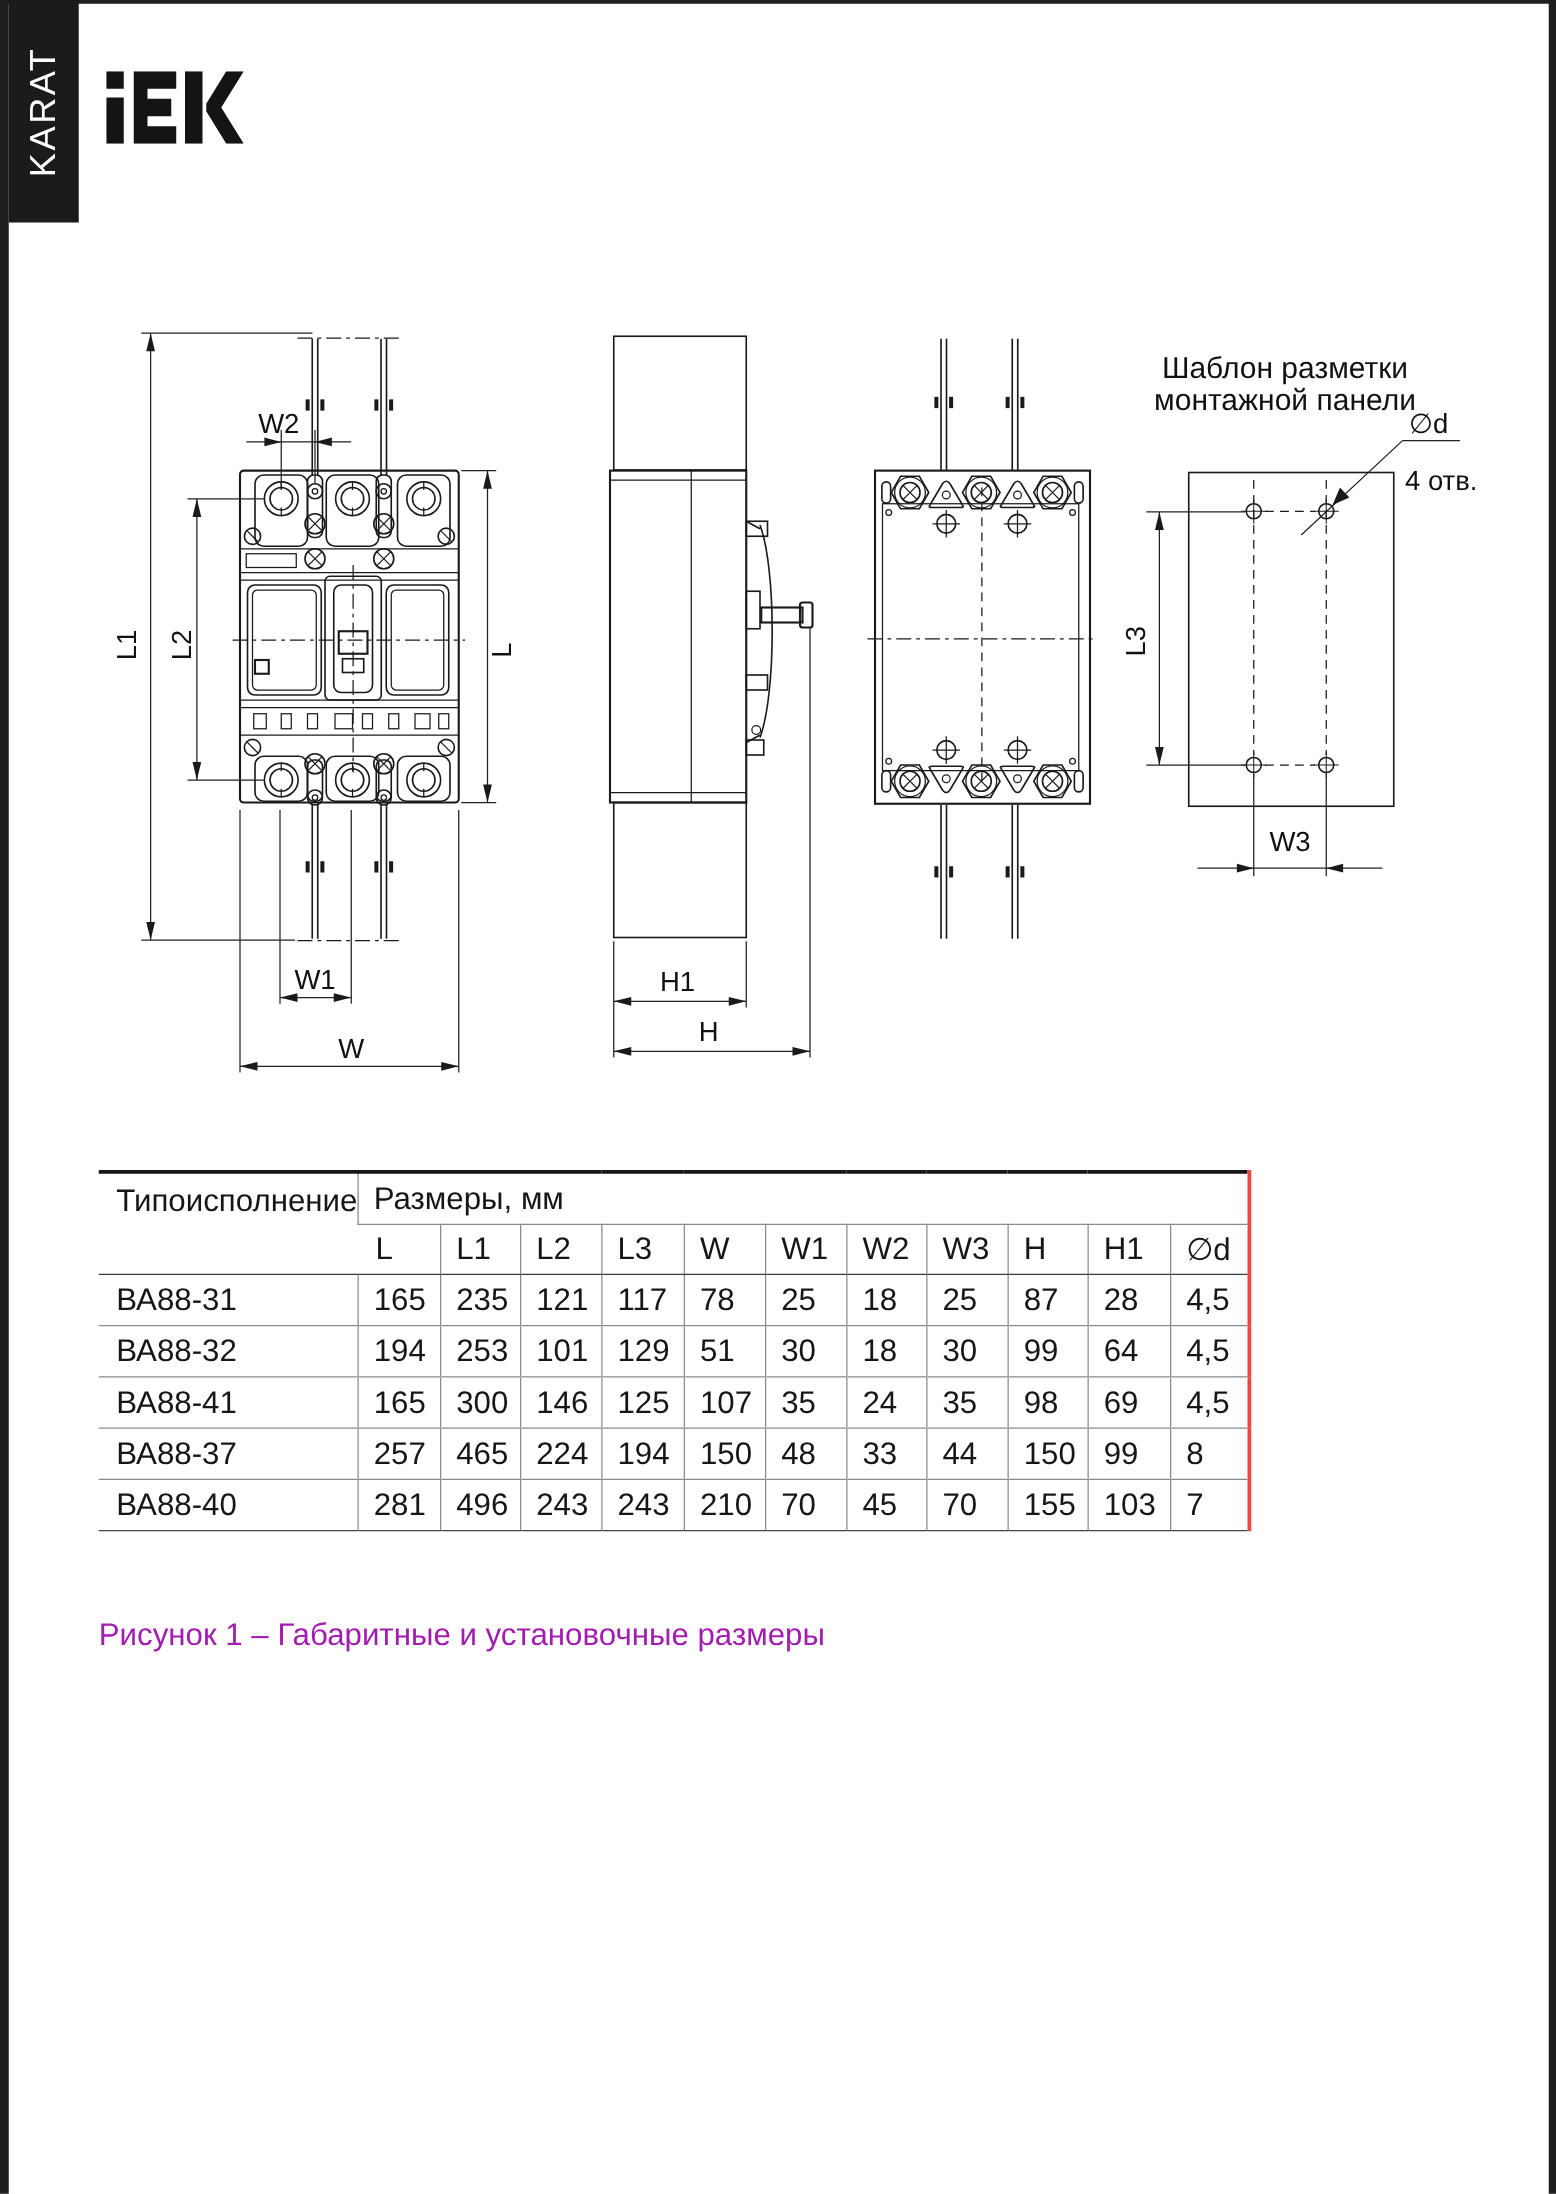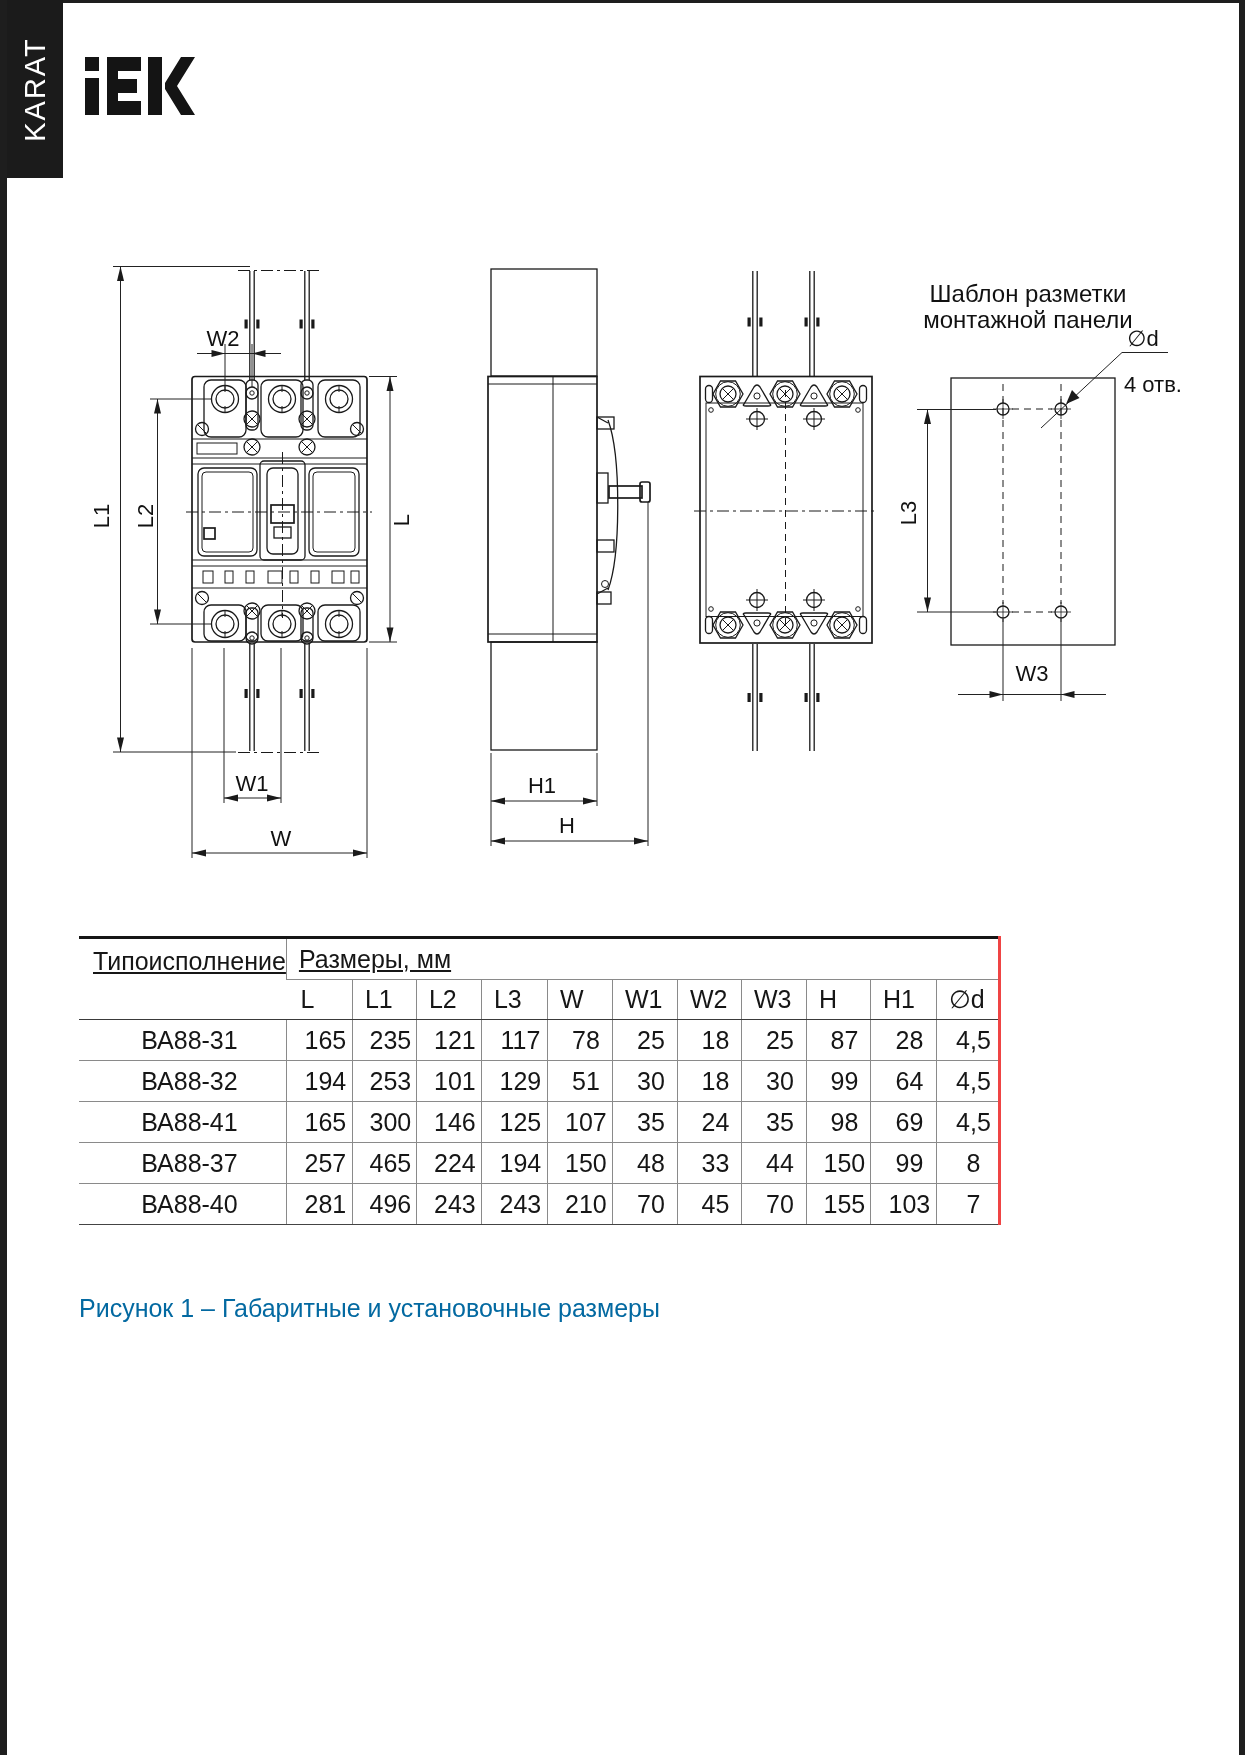--- a/index.html
+++ b/index.html
@@ -25,27 +25,27 @@
   .fillb{fill:#1a1a1a;stroke:none;}
   text.dl{font:22px "Liberation Sans",sans-serif;fill:#111;}
   text.tt{font:24px "Liberation Sans",sans-serif;fill:#111;}
   
   .dims-table{position:absolute;left:79px;top:936px;border-collapse:collapse;
               border-top:3px solid #151515;font-size:25px;color:#161616;}
   .dims-table td{border-left:1px solid #8a8a8a;border-bottom:1px solid #8a8a8a;
                  padding:0 0 0 12px;vertical-align:middle;white-space:nowrap;}
   .dims-table td:first-child{border-left:none;padding-left:14px;}
   .dims-table td:last-child{border-right:3px solid #ef4444;}
-  .dims-table tr.h1{height:42px;text-decoration:underline;}
+  .dims-table tr.h1{height:42px;}
   .dims-table tr.h2{height:40px;}
-  .dims-table tr.dr{height:41px;text-align:center;}
+  .dims-table tr.dr{height:41px;}
   .dims-table tr.h2 td{border-bottom:1.6px solid #3a3a3a;}
   .dims-table td.namehead{vertical-align:top;padding-top:8px;border-bottom:1.6px solid #3a3a3a;}
   .dims-table tr.last td{border-bottom:1.6px solid #444;}
-  .caption{position:absolute;left:79px;top:1294px;font-size:25px;color:#0369a1;}
+  .caption{position:absolute;left:79px;top:1294px;font-size:25px;color:#a21caf;}
 </style>
 </head>
 <body>
 
 <div class="edge" id="edge-left"></div>
 <div class="edge" id="edge-right"></div>
 <div class="edge" id="edge-top"></div>
 
 <div class="karat">
   <span>KARAT</span>

